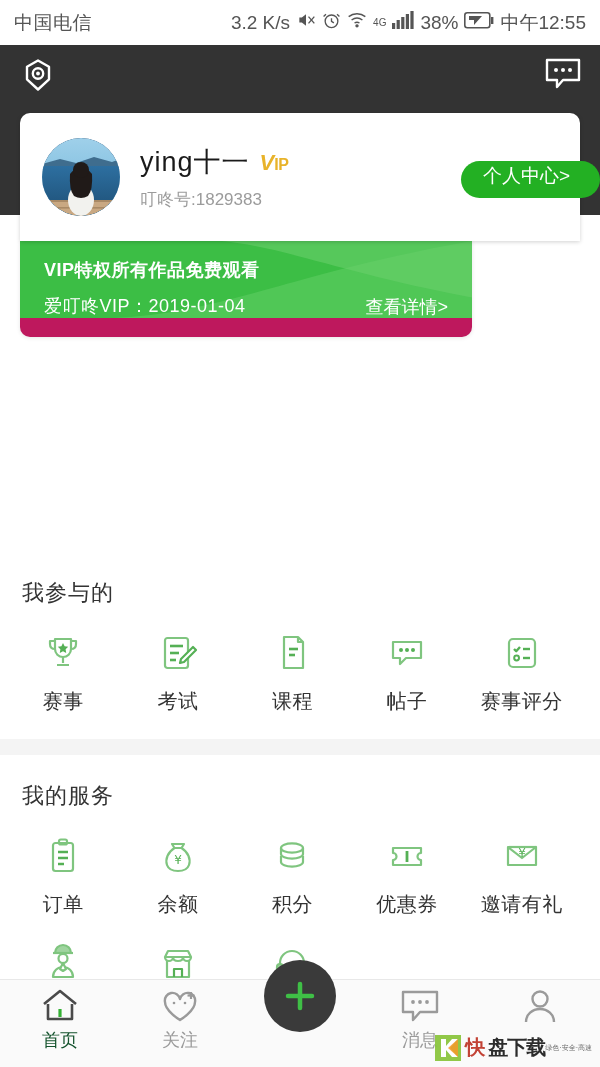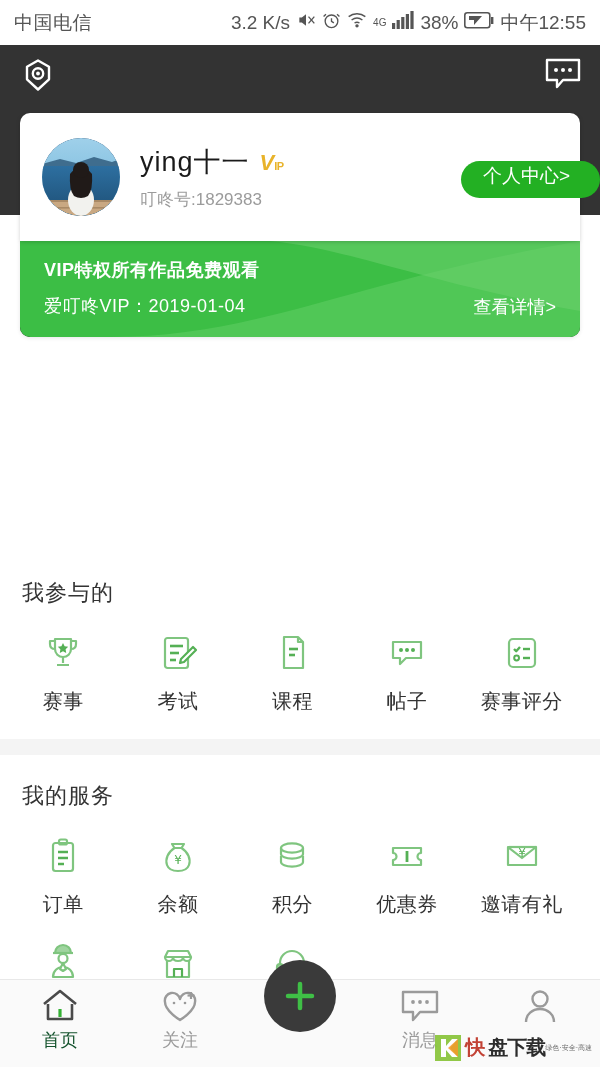--- a/index.html
+++ b/index.html
@@ -57,40 +57,40 @@
     overflow:hidden; flex:none;
     position:relative;
     background:#2d5f86;
   }
   .avatar svg{ display:block; }
   .profile-info{ margin-left:20px; }
   .uname-row{ display:flex; align-items:center; gap:10px;}
   .uname{ font-size:27px; color:#1a1a1a; font-weight:400; letter-spacing:1px;}
   .vip-badge{ font-weight:bold; color:#E8B32A; font-size:22px; line-height:1;
               font-style:italic; position:relative; top:1px;}
-  .vip-badge small{ font-size:11px; font-style:normal; letter-spacing:-.5px;}
+  .vip-badge small{ font-size:16px; font-style:normal; letter-spacing:-.5px;}
   .uid{ font-size:17px; color:#9b9b9b; margin-top:8px;}
   .center-btn{
     position:absolute; right:-20px; top:48px;
     background:#23B023; color:#fff;
     font-size:19px;
     padding:2px 30px 9px 22px;
     border-radius:22px;
     cursor:pointer;
     white-space:nowrap;
   }
 
   
   .vip-banner{
     position:absolute;
     left:20px; top:241px;
-    width:560px; height:96px;
+    width:452px; height:96px;
     border-radius:0 0 10px 10px;
     overflow:hidden;
-    background:#000000;
+    background:#be185d;
     z-index:4;
     box-shadow:0 1px 4px rgba(0,0,0,.10);
   }
   .vip-banner .wave{ position:absolute; inset:0; }
   .vip-text{ position:absolute; left:24px; top:17px; color:#fff; z-index:2;}
   .vip-l1{ font-size:18px; font-weight:bold; letter-spacing:.5px;}
   .vip-l2{ font-size:18px; margin-top:12px; letter-spacing:.5px;}
   .vip-detail{
     position:absolute; right:24px; top:54px; z-index:2;
     color:#fff; font-size:18px; cursor:pointer;

